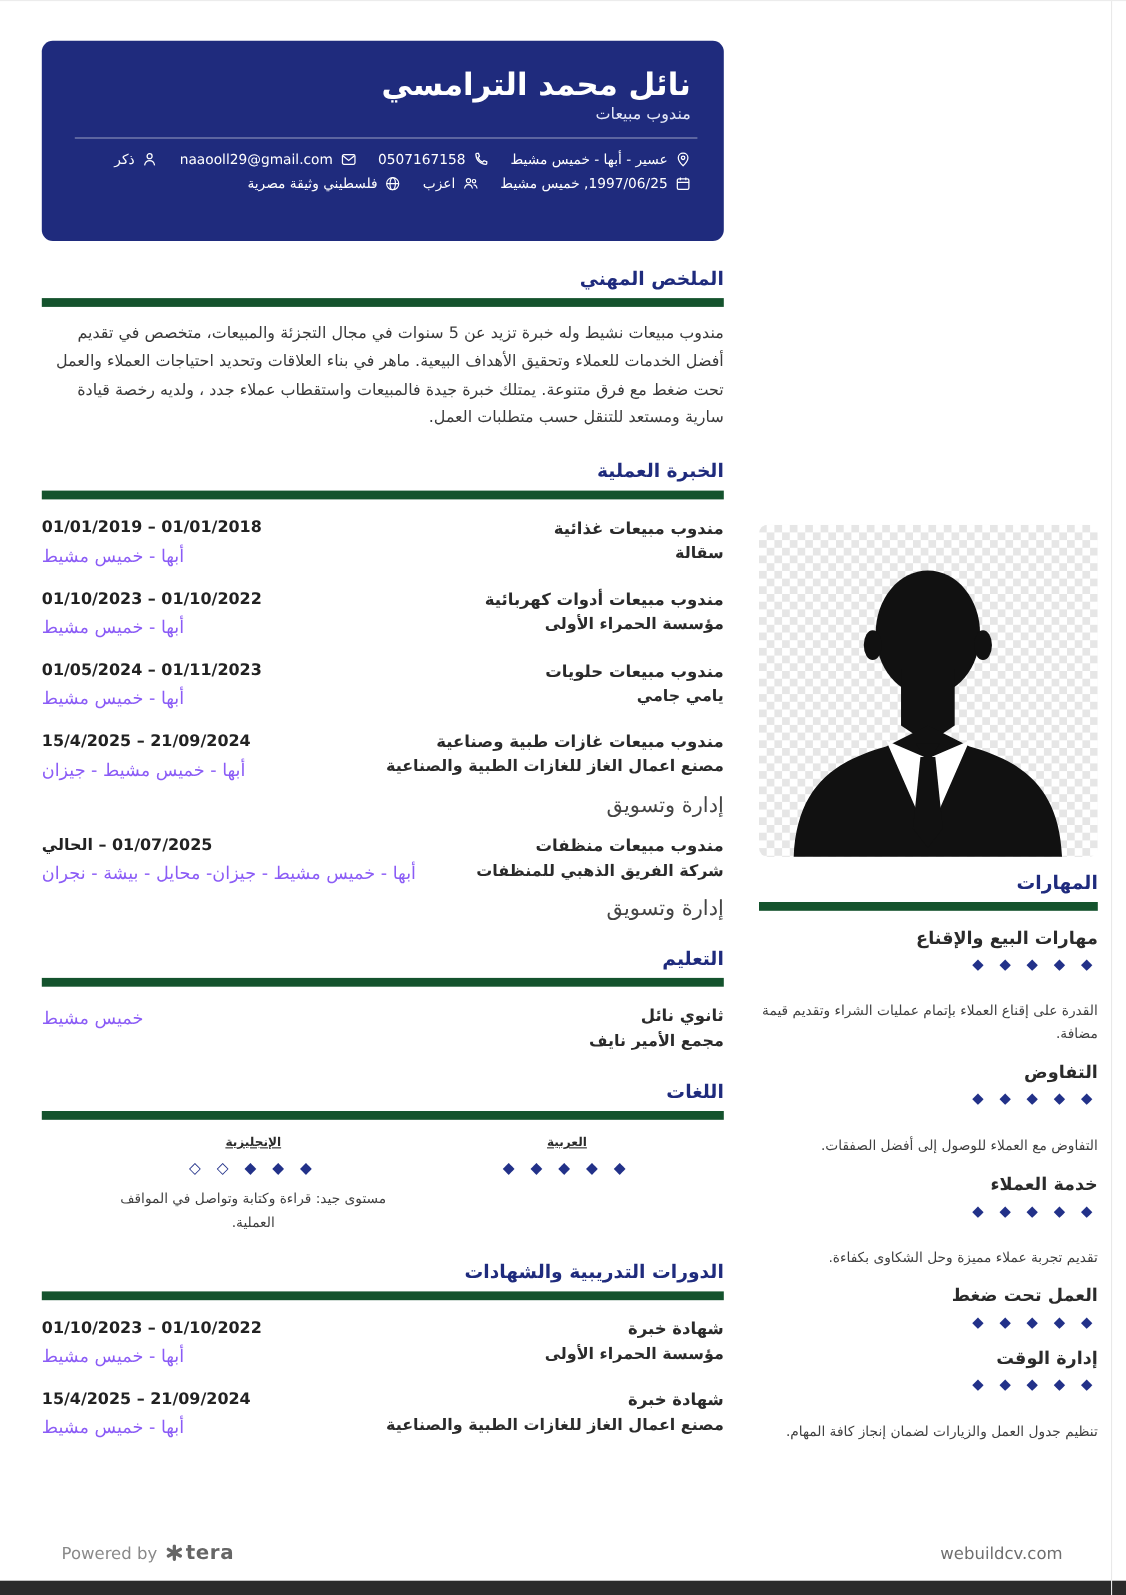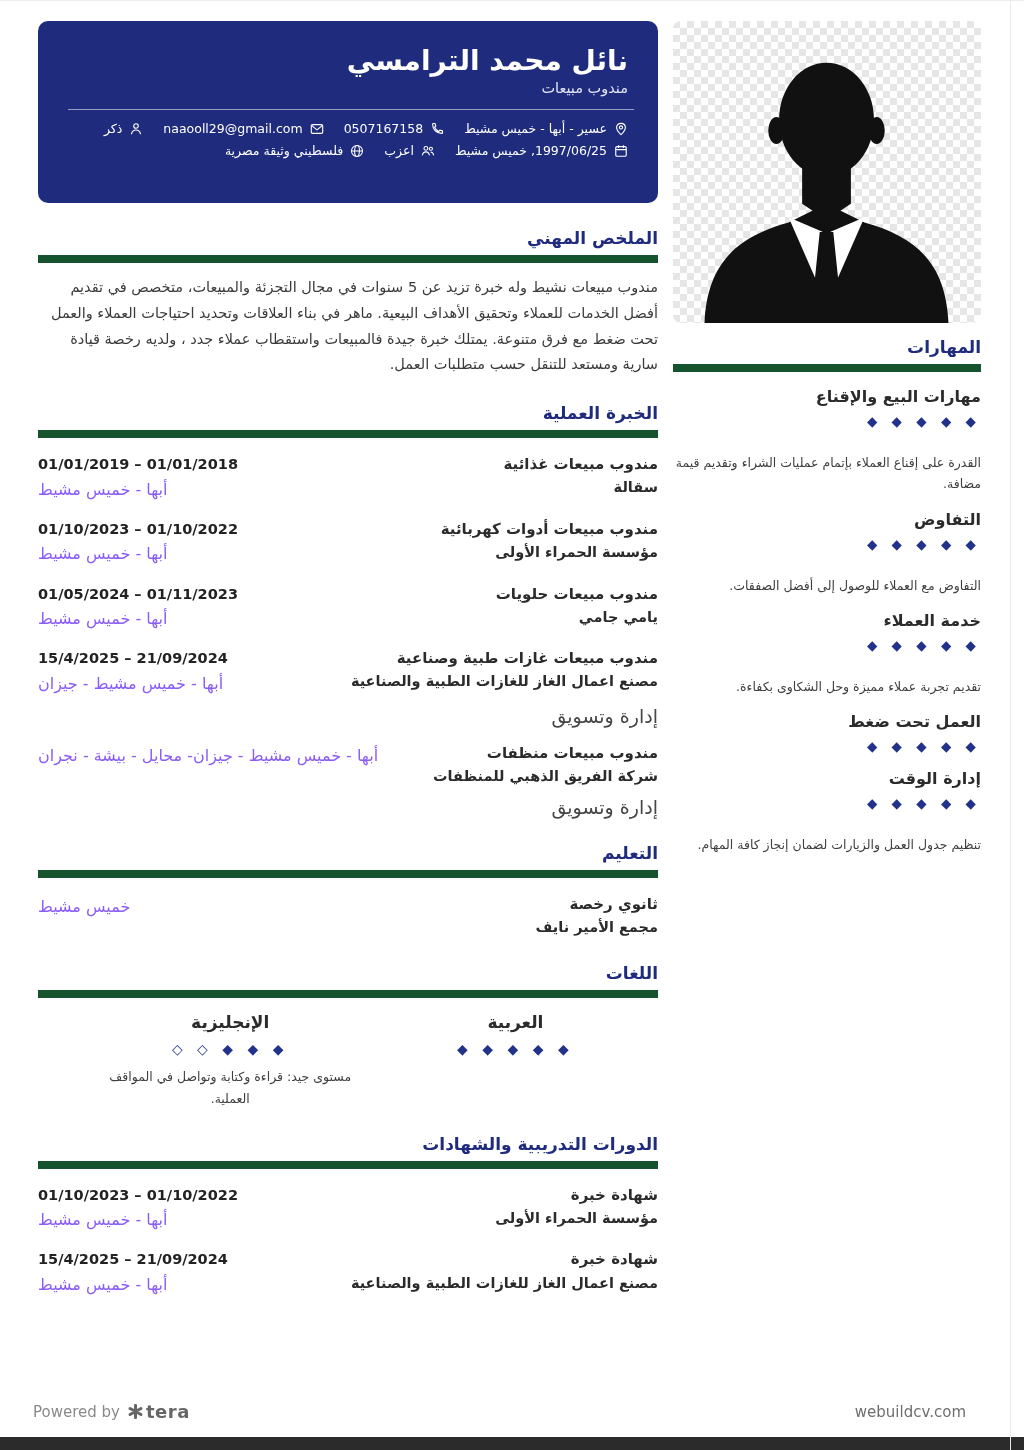--- a/index.html
+++ b/index.html
@@ -10,22 +10,22 @@
     position: relative; width: 1024px; height: 1450px;
     background: #fff; overflow: hidden;
     border-top: 1px solid #ececec;
   }
   .page::after {
     content: ""; position: absolute; top: 0; bottom: 0; right: 13px;
     border-right: 1px solid #e9e9e9; pointer-events: none;
   }
 
   .content {
-    position: absolute; top: 20px; left: 38px; right: 34px;
-    display: flex; gap: 15px; direction: ltr; align-items: flex-start;
+    position: absolute; top: 36px; left: 38px; right: 34px;
+    display: flex; gap: 32px; direction: ltr; align-items: flex-end;
   }
   .col-left { width: 620px; flex: 0 0 620px; }
   .col-right { width: 308px; flex: 0 0 308px; }
 
   
   .hero {
     direction: rtl; background: #1f2b7d; color: #fff;
     border-radius: 10px; height: 182px; padding: 22px 30px 16px;
   }
   .hero h1 { font-size: 28px; font-weight: bold; line-height: 1.25; }
@@ -48,41 +48,41 @@
   .entry-title { font-weight: bold; font-size: 15px; color: #2b2b2b; line-height: 1.55; }
   .entry-org   { font-weight: bold; font-size: 14.5px; color: #2b2b2b; line-height: 1.55; }
   .entry-side { text-align: left; direction: rtl; }
   .entry-date { font-weight: bold; font-size: 14.5px; color: #222; line-height: 1.55; }
   .entry-loc  { font-size: 16px; color: #8b5cf6; line-height: 1.7; }
   .entry-desc { font-size: 19px; color: #454545; text-align: right; margin-top: 8px; direction: rtl; }
 
   
   .langs { display: flex; direction: rtl; margin-top: 14px; }
   .lang { width: 46%; text-align: center; }
-  .lang-name { font-weight: bold; font-size: 17px; color: #2b2b2b; }
+  .lang-name { font-weight: bold; font-size: 11px; color: #2b2b2b; text-decoration: underline; }
   .diamonds { color: #223189; font-size: 14px; letter-spacing: 5px; margin-top: 9px; direction: rtl; }
   .lang-note { font-size: 12.5px; color: #3f3f3f; line-height: 1.7; margin: 9px auto 0; max-width: 250px; text-align: center; }
 
   
   .photo {
     width: 308px; height: 302px; border-radius: 8px; overflow: hidden;
     background: repeating-conic-gradient(#ffffff 0% 25%, #e6e6e6 0% 50%);
     background-size: 14px 14px;
     display: flex; align-items: flex-end; justify-content: center;
   }
   .photo svg { width: 88%; height: 96%; display: block; }
   .sidebar-section { direction: rtl; margin-top: 14px; }
   .skill { margin-top: 15px; text-align: right; }
   .skill-name { font-weight: bold; font-size: 16px; color: #2b2b2b; }
   .skill .diamonds { margin-top: 7px; font-size: 13.5px; letter-spacing: 5px; }
   .skill-desc { font-size: 12.5px; color: #3f3f3f; line-height: 1.7; margin-top: 23px; }
 
   
   .footer {
-    position: absolute; left: 33px; right: 58px; bottom: 28px;
+    position: absolute; left: 56px; right: 58px; bottom: 28px;
     display: flex; justify-content: space-between; align-items: center; direction: ltr;
   }
   .powered { display: inline-flex; align-items: center; gap: 8px; color: #8a8a8a; font-size: 15px; }
   .brand { display: inline-flex; align-items: center; gap: 3px; color: #666; font-weight: bold; font-size: 18px; letter-spacing: .5px; }
   .brand svg { width: 15px; height: 15px; }
   .site-link { color: #6f6f6f; font-size: 15px; text-decoration: none; }
   .bottom-bar { position: absolute; left: 0; right: 0; bottom: 0; height: 13px; background: #2b2b2b; }
 </style>
 </head>
 <body>
@@ -210,32 +210,33 @@
           <div class="entry-desc">إدارة وتسويق</div>
         </div>
 
         <div>
           <div class="entry">
             <div class="entry-main">
               <div class="entry-title">مندوب مبيعات منظفات</div>
               <div class="entry-org">شركة الفريق الذهبي للمنظفات</div>
             </div>
             <div class="entry-side">
+              <div class="entry-date">01/07/2025 – الحالي</div>
               <div class="entry-loc">أبها - خميس مشيط - جيزان- محايل - بيشة - نجران</div>
             </div>
           </div>
           <div class="entry-desc">إدارة وتسويق</div>
         </div>
       </section>
 
       <section class="section">
         <div class="section-title">التعليم</div>
         <div class="entry">
           <div class="entry-main">
-            <div class="entry-title">ثانوي رخصة</div>
+            <div class="entry-title">ثانوي نائل</div>
             <div class="entry-org">مجمع الأمير نايف</div>
           </div>
           <div class="entry-side">
             <div class="entry-loc">خميس مشيط</div>
           </div>
         </div>
       </section>
 
       <section class="section">
         <div class="section-title">اللغات</div>

